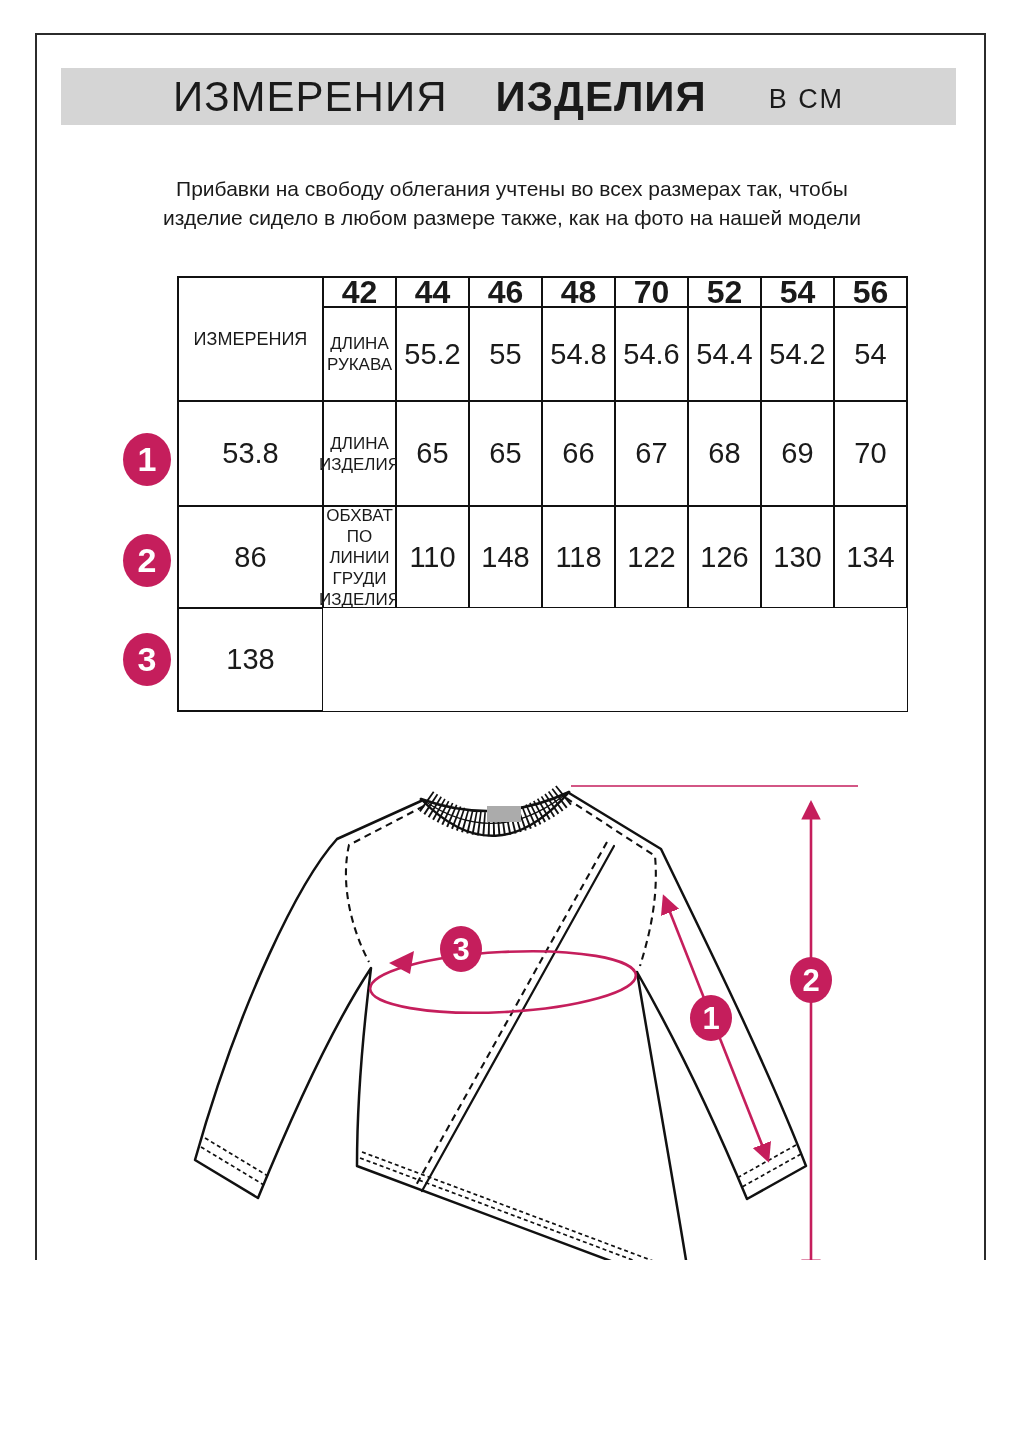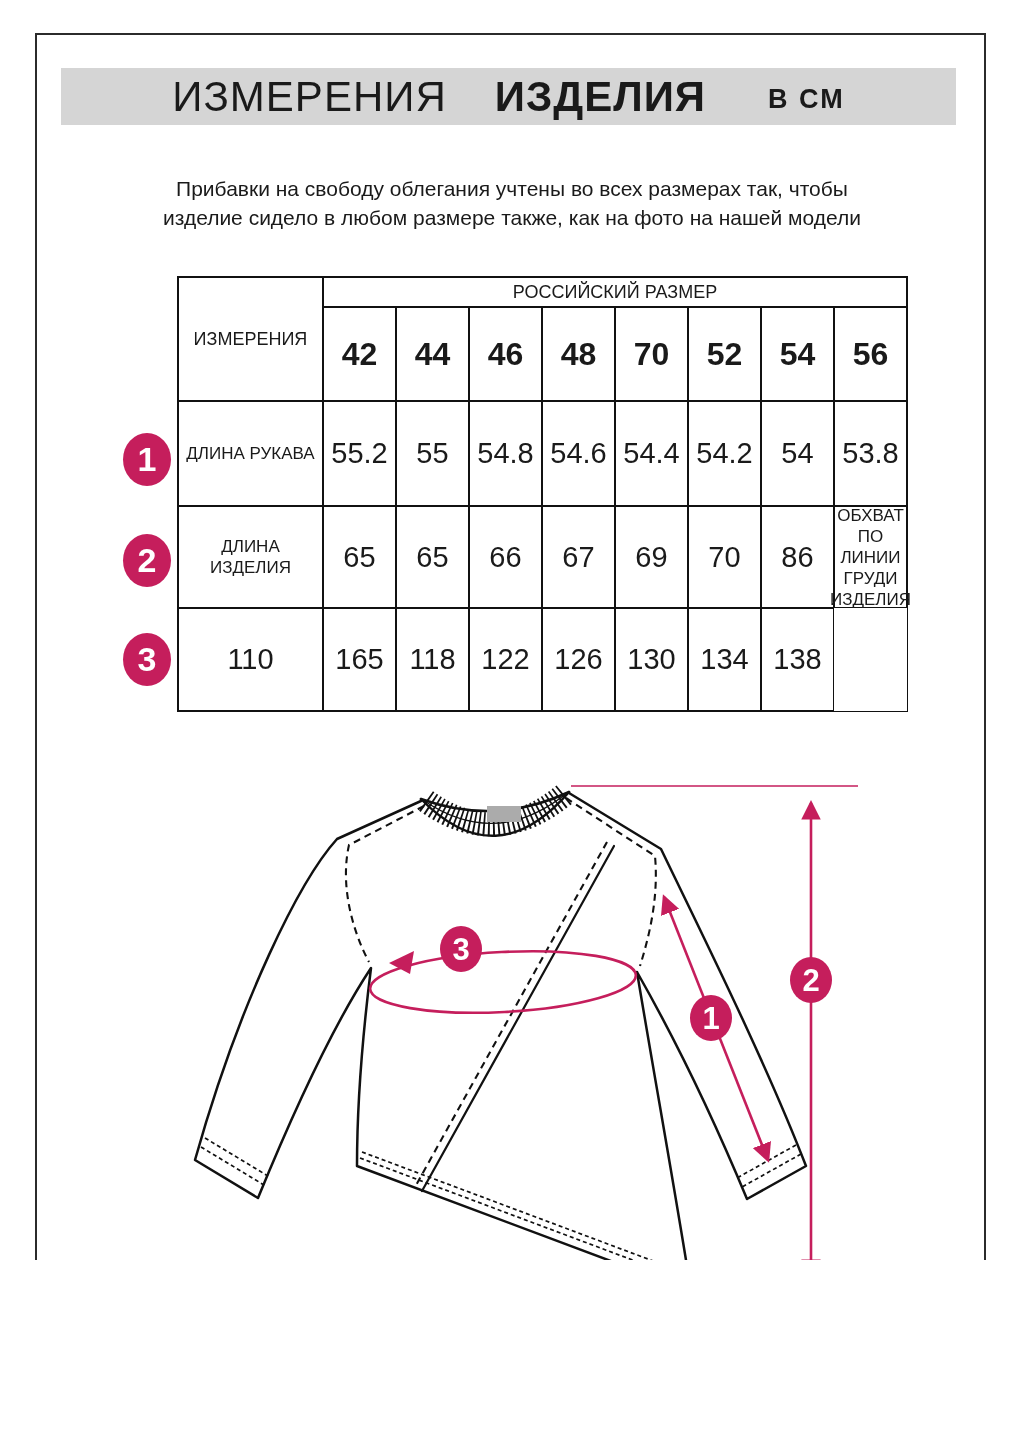--- a/index.html
+++ b/index.html
@@ -5,21 +5,21 @@
   html,body{margin:0;padding:0;background:#fff;}
   .page{position:relative;width:1024px;height:1260px;background:#fff;overflow:hidden;
         font-family:"Liberation Sans", sans-serif;color:#1a1a1a;}
   .frame{position:absolute;left:35px;top:33px;width:947px;height:1374px;
          border:2px solid #2b2b2b;}
   
   .titlebar{position:absolute;left:61px;top:68px;width:895px;height:57px;background:#d5d5d5;
             display:flex;align-items:center;justify-content:center;gap:48px;}
   .title-regular{font-size:42px;letter-spacing:1px;font-weight:400;}
   .title-bold{font-size:42px;font-weight:700;letter-spacing:1px;}
-  .title-units{font-size:27px;letter-spacing:2px;margin-left:14px;padding-top:6px;font-weight:bold;}
+  .title-units{font-size:27px;letter-spacing:2px;margin-left:14px;padding-top:6px;}
   .model-code{position:absolute;left:0;top:141px;width:1024px;text-align:center;font-size:26px;}
   .description{position:absolute;left:147px;top:174px;width:730px;text-align:center;
                font-size:21px;line-height:29px;}
   
   .size-table{position:absolute;left:177px;top:276px;display:grid;
               grid-template-columns:145px repeat(8,73px);
               grid-template-rows:30px 94px 105px 102px 103px;
               border:1px solid #111;}
   .cell{border:1px solid #111;display:flex;align-items:center;justify-content:center;
         text-align:center;background:#fff;}
@@ -55,21 +55,20 @@
   <div class="titlebar">
     <span class="title-regular">ИЗМЕРЕНИЯ</span>
     <span class="title-bold">ИЗДЕЛИЯ</span>
     <span class="title-units">В СМ</span>
   </div>
 
   <div class="description">Прибавки на свободу облегания учтены во всех размерах так, чтобы изделие сидело в любом размере также, как на фото на нашей модели</div>
 
   <div class="size-table">
     <div class="cell th-measure">ИЗМЕРЕНИЯ</div>
-    <div class="cell th-group">РОССИЙСКИЙ РАЗМЕР</div>
 
     <div class="cell size">42</div>
     <div class="cell size">44</div>
     <div class="cell size">46</div>
     <div class="cell size">48</div>
     <div class="cell size">70</div>
     <div class="cell size">52</div>
     <div class="cell size">54</div>
     <div class="cell size">56</div>
 
@@ -81,27 +80,28 @@
     <div class="cell val">54.4</div>
     <div class="cell val">54.2</div>
     <div class="cell val">54</div>
     <div class="cell val">53.8</div>
 
     <div class="cell rowlabel">ДЛИНА ИЗДЕЛИЯ</div>
     <div class="cell val">65</div>
     <div class="cell val">65</div>
     <div class="cell val">66</div>
     <div class="cell val">67</div>
+    <div class="cell val">68</div>
     <div class="cell val">69</div>
     <div class="cell val">70</div>
     <div class="cell val">86</div>
 
     <div class="cell rowlabel">ОБХВАТ ПО ЛИНИИ ГРУДИ ИЗДЕЛИЯ</div>
     <div class="cell val">110</div>
-    <div class="cell val">165</div>
+    <div class="cell val">148</div>
     <div class="cell val">118</div>
     <div class="cell val">122</div>
     <div class="cell val">126</div>
     <div class="cell val">130</div>
     <div class="cell val">134</div>
     <div class="cell val">138</div>
   </div>
 
   <div class="row-badge badge-1">1</div>
   <div class="row-badge badge-2">2</div>

